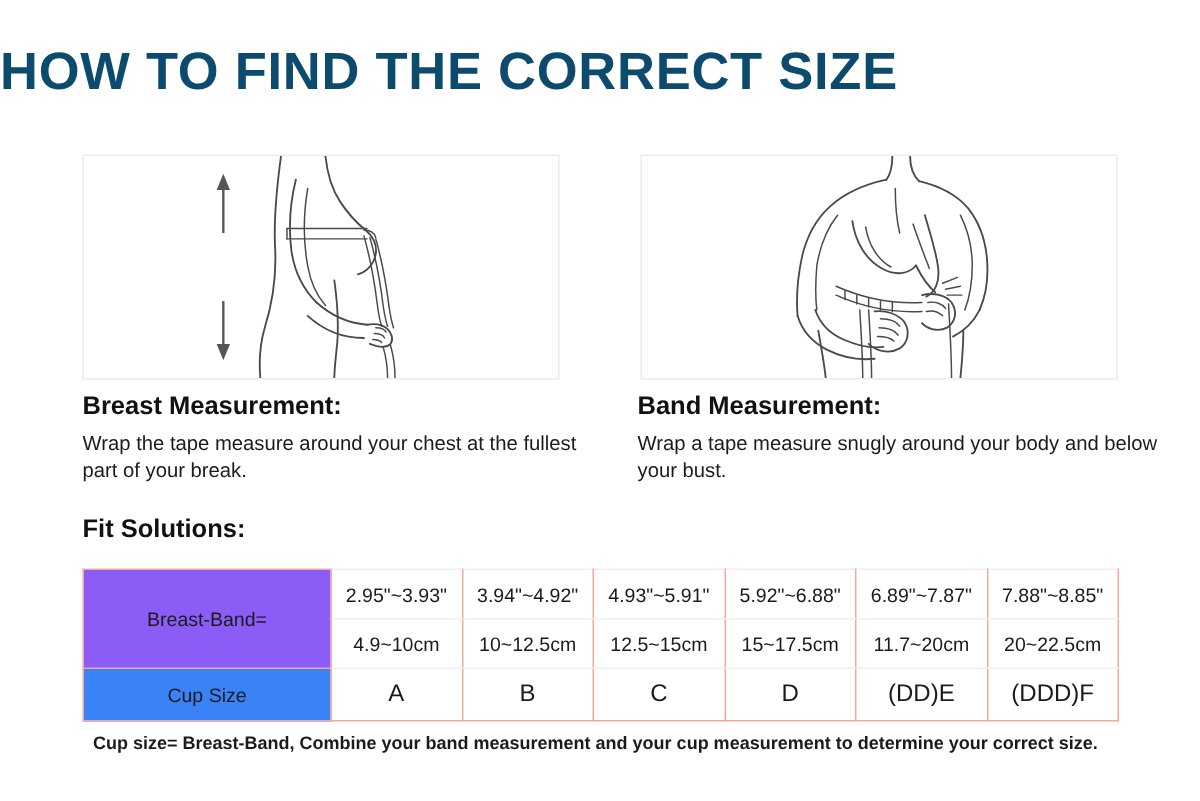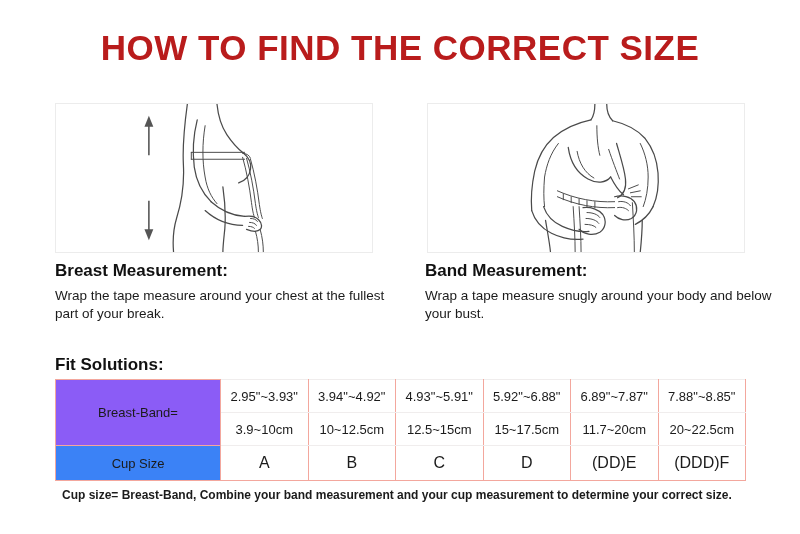--- a/index.html
+++ b/index.html
@@ -15,25 +15,25 @@
     color: #1a1a1a;
     position: relative;
   }
 
   
   .page-title {
     position: absolute;
     left: 0;
     top: 30px;
     width: 800px;
-    text-align: center;
+    text-align: left;
     font-size: 35px;
     font-weight: bold;
     letter-spacing: 0.5px;
-    color: #b91c1c;
+    color: #0c4a6e;
     line-height: 1;
     white-space: nowrap;
   }
 
   
   .panels {
     position: absolute;
     left: 55px;
     top: 103px;
     width: 690px;
@@ -82,21 +82,21 @@
   .caption-body {
     font-size: 13.5px;
     line-height: 1.32;
     color: #1b1b1b;
   }
 
   
   .fit-heading {
     position: absolute;
     left: 55px;
-    top: 356px;
+    top: 344px;
     font-size: 17px;
     font-weight: bold;
     color: #111111;
     line-height: 1;
   }
 
   
   .size-table {
     position: absolute;
     left: 55px;
@@ -310,21 +310,21 @@
     <tr>
       <td class="label-cell" rowspan="2">Breast-Band=</td>
       <td class="inner-sep">2.95"~3.93"</td>
       <td class="inner-sep">3.94"~4.92"</td>
       <td class="inner-sep">4.93"~5.91"</td>
       <td class="inner-sep">5.92"~6.88"</td>
       <td class="inner-sep">6.89"~7.87"</td>
       <td class="inner-sep">7.88"~8.85"</td>
     </tr>
     <tr>
-      <td class="inner-sep">3.9~10cm</td>
+      <td class="inner-sep">4.9~10cm</td>
       <td class="inner-sep">10~12.5cm</td>
       <td class="inner-sep">12.5~15cm</td>
       <td class="inner-sep">15~17.5cm</td>
       <td class="inner-sep">11.7~20cm</td>
       <td class="inner-sep">20~22.5cm</td>
     </tr>
     <tr class="row-cup">
       <td class="label-cell cup">Cup Size</td>
       <td class="cup-val">A</td>
       <td class="cup-val">B</td>

